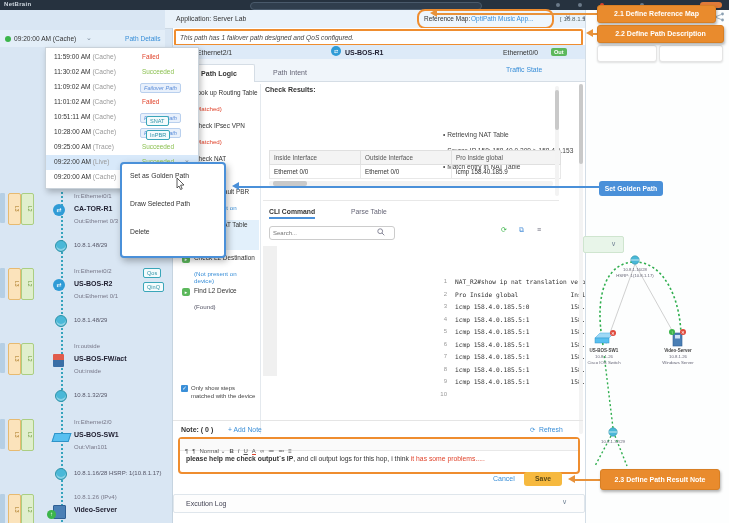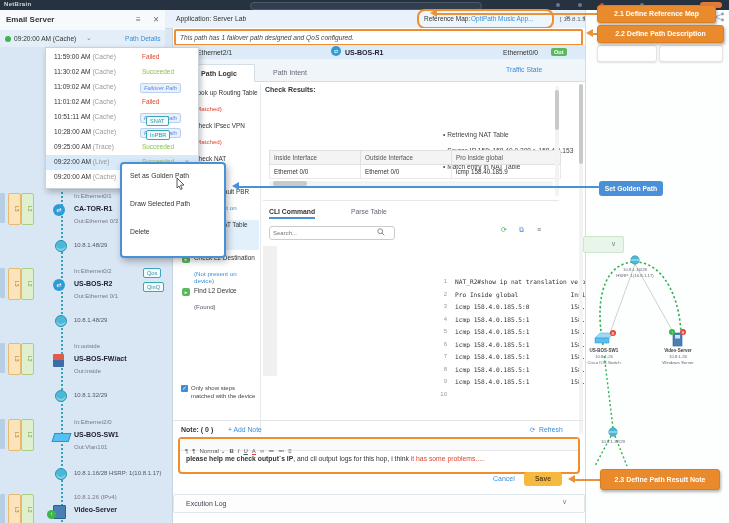--- a/index.html
+++ b/index.html
@@ -127,25 +127,20 @@
       <span class="abs" style="left:5px;top:4px;color:#333;">Reference Map:</span>
       <span class="abs link" style="left:52px;top:4px;">OptiPath Music App...</span>
     </div>
     <div class="abs pathinfo">[ 10.8.1.52 → 10.8.1.30 ] IPv4,iFace,09:25:00 AM</div>
     <div class="abs tb-icon" style="left:400px;">✕</div>
     <div class="abs tb-icon" style="left:418px;">⇄</div>
     <div class="abs tb-icon" style="left:430px;color:#aab;">|</div>
     <div class="abs tb-icon" style="left:440px;">⛶</div>
   </div>
 
-  <div class="abs" id="email-hd">
-    <div class="abs title">Email Server</div>
-    <div class="abs" style="left:136px;top:5px;font-size:8px;color:#667;">≡</div>
-    <div class="abs" style="left:153px;top:5px;font-size:7.5px;color:#667;">✕</div>
-  </div>
   <div class="abs" id="email-row">
     <div class="abs" style="left:5px;top:6px;width:6px;height:6px;border-radius:50%;background:#3cb54a;"></div>
     <div class="abs" style="left:14px;top:5px;font-size:6.6px;color:#333;">09:20:00 AM (Cache)</div>
     <div class="abs chev" style="left:86px;top:4px;">⌄</div>
     <div class="abs link" style="left:125px;top:5px;font-size:6.6px;">Path Details</div>
   </div>
 
   <div class="abs" id="strip">
     <div class="abs" id="vline"></div>
     <div id="chain-host">

